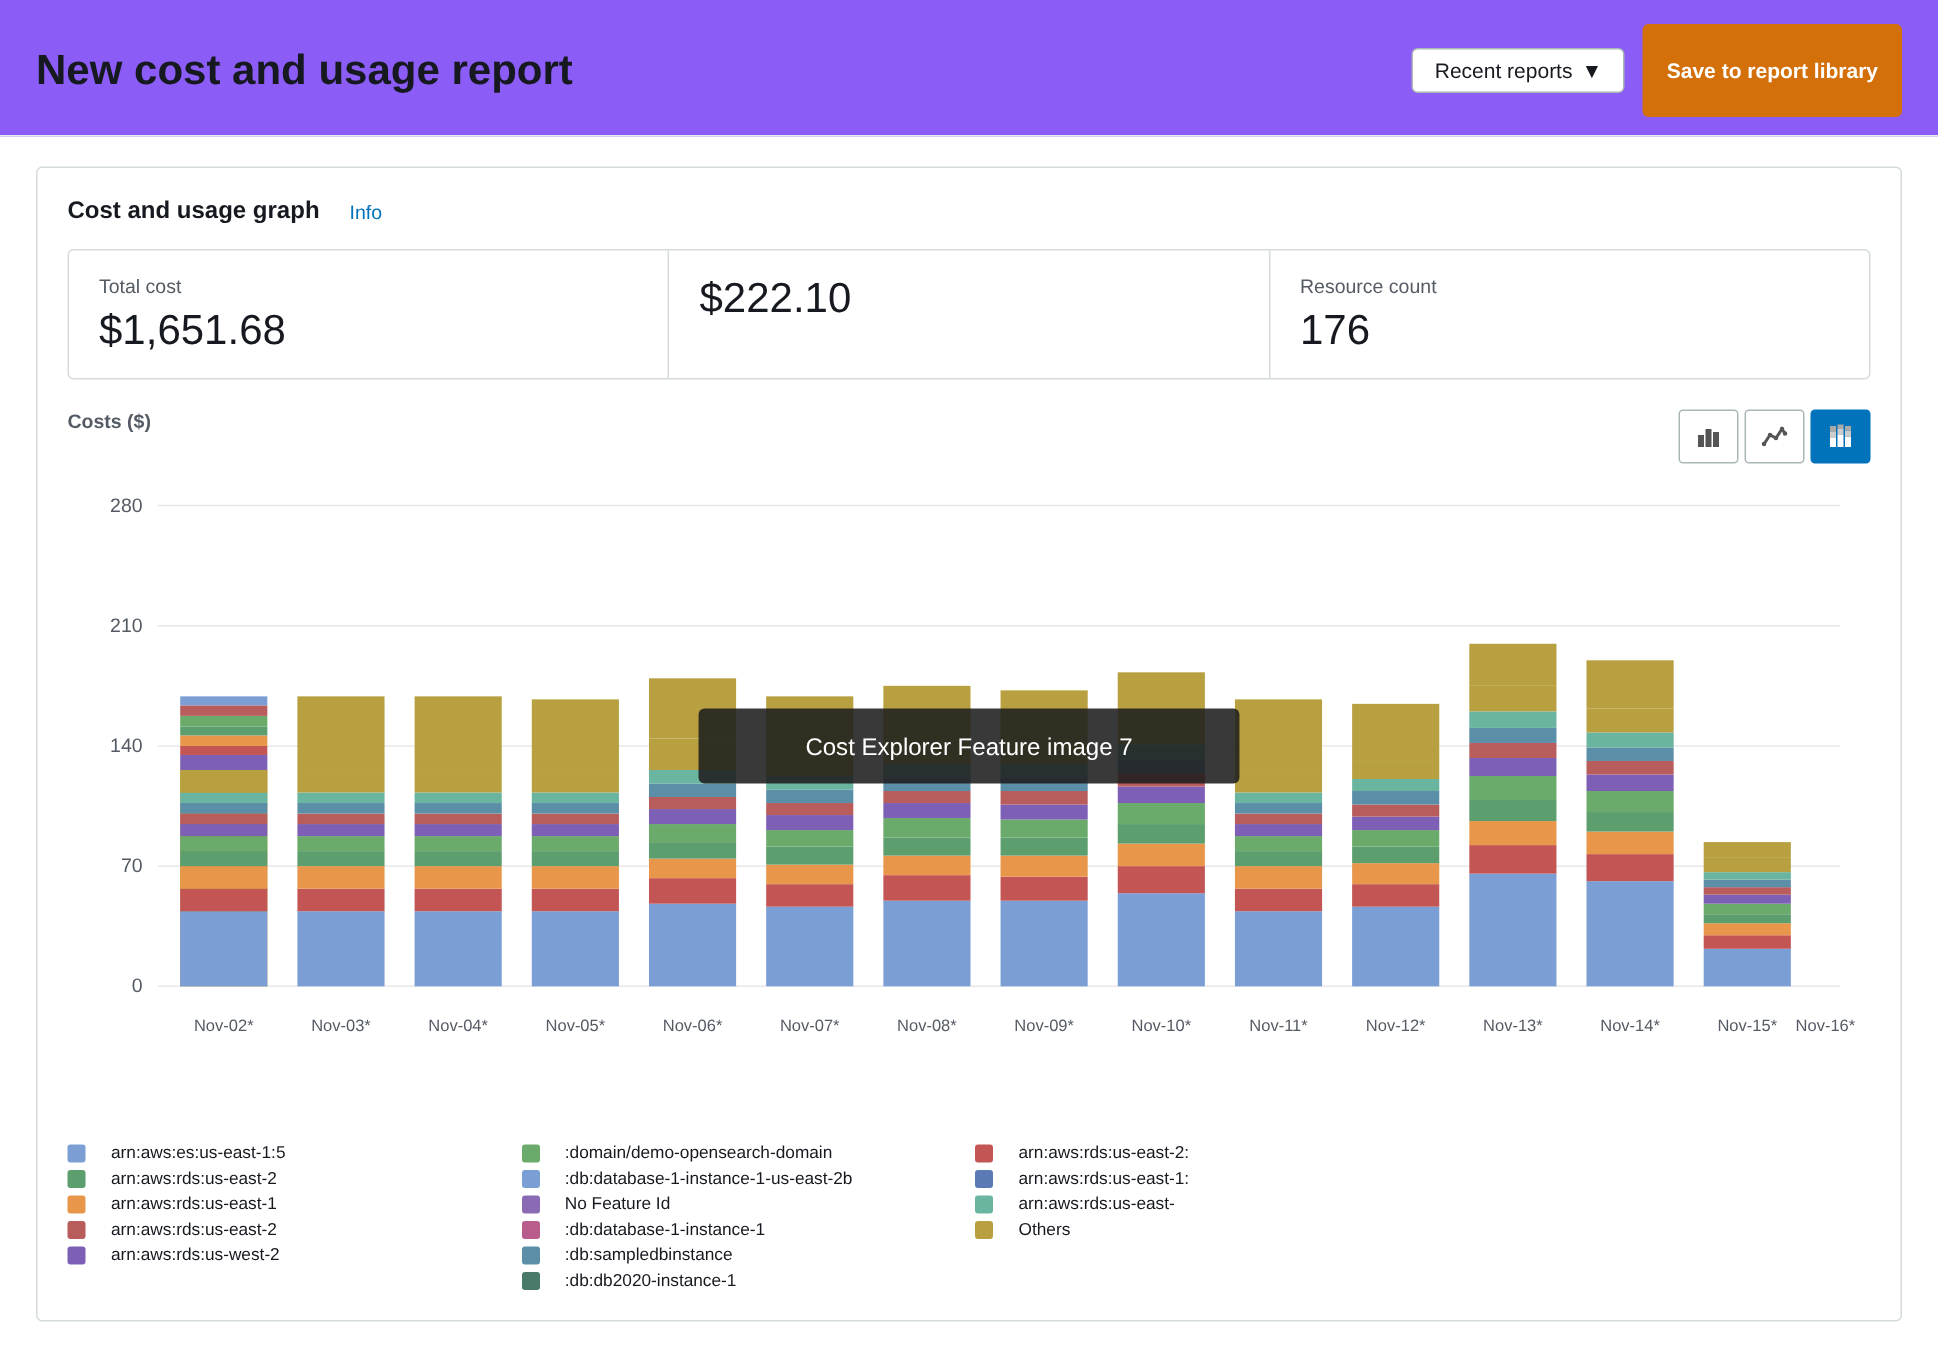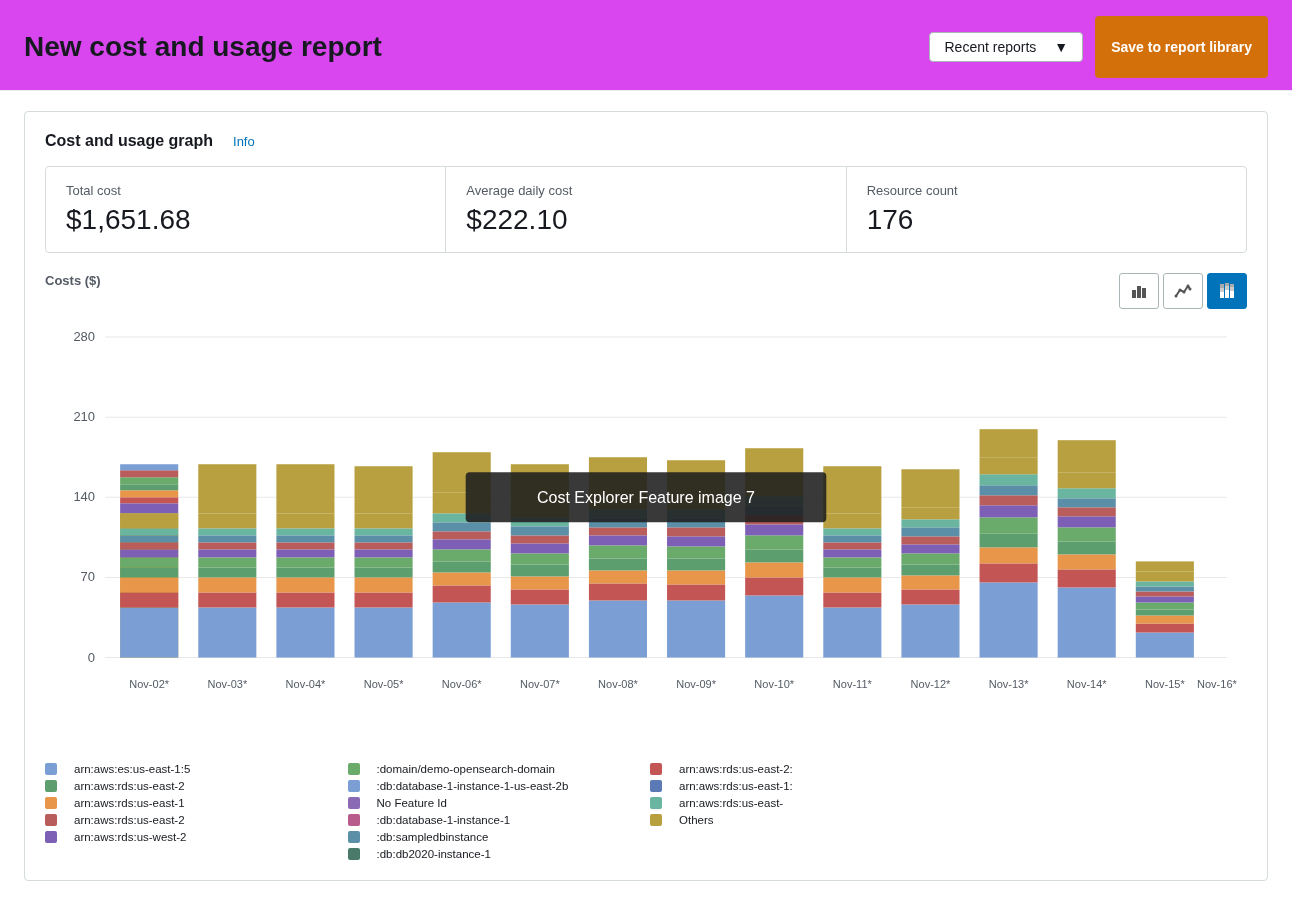--- a/index.html
+++ b/index.html
@@ -1,24 +1,24 @@
 <!DOCTYPE html>
 <html><head>
   <meta charset="utf-8">
   <style>
     * { box-sizing: border-box; margin: 0; padding: 0; }
     body { font-family: -apple-system, BlinkMacSystemFont, 'Segoe UI', Arial, sans-serif; background: #f0f0f0; font-size: 14px; color: #16191f; }
 
     .page-wrapper { background: #fff; min-height: 898px; max-width: 1292px; margin: 0 auto; }
 
     
-    .header { display: flex; align-items: center; justify-content: space-between; padding: 16px 24px 12px 24px; background: #d946ef; border-bottom: 1px solid #eaeded; }
+    .header { display: flex; align-items: center; justify-content: space-between; padding: 16px 24px 12px 24px; background: #8b5cf6; border-bottom: 1px solid #eaeded; }
     .header-title { font-size: 28px; font-weight: 700; color: #16191f; }
     .header-actions { display: flex; gap: 12px; align-items: center; }
-    .btn-recent { border: 1px solid #aab7b8; background: #fff; padding: 6px 14px; border-radius: 4px; cursor: pointer; font-size: 14px; color: #16191f; display: flex; align-items: center; gap: 18px; }
+    .btn-recent { border: 1px solid #aab7b8; background: #fff; padding: 6px 14px; border-radius: 4px; cursor: pointer; font-size: 14px; color: #16191f; display: flex; align-items: center; gap: 6px; }
     .btn-save { background: #d4700a; border: none; color: #fff; padding: 23px 16px; border-radius: 4px; cursor: pointer; font-size: 14px; font-weight: 600; }
 
     
     .main-content { padding: 20px 24px; }
 
     
     .graph-section { background: #fff; border: 1px solid #d5dbdb; border-radius: 4px; padding: 20px; }
     .graph-header { display: flex; align-items: center; gap: 20px; margin-bottom: 16px; }
     .graph-title { font-size: 16px; font-weight: 700; }
     .info-link { color: #0073bb; font-size: 13px; cursor: pointer; }
@@ -69,21 +69,20 @@
         <span class="graph-title">Cost and usage graph</span>
         <span class="info-link">Info</span>
       </div>
 
       <div class="stats-row">
         <div class="stat-item">
           <div class="stat-label">Total cost</div>
           <div class="stat-value">$1,651.68</div>
         </div>
         <div class="stat-item">
-          <div class="stat-label">Average daily cost</div>
           <div class="stat-value">$222.10</div>
         </div>
         <div class="stat-item">
           <div class="stat-label">Resource count</div>
           <div class="stat-value">176</div>
         </div>
       </div>
 
       <div class="chart-container">
         <div class="chart-controls">

